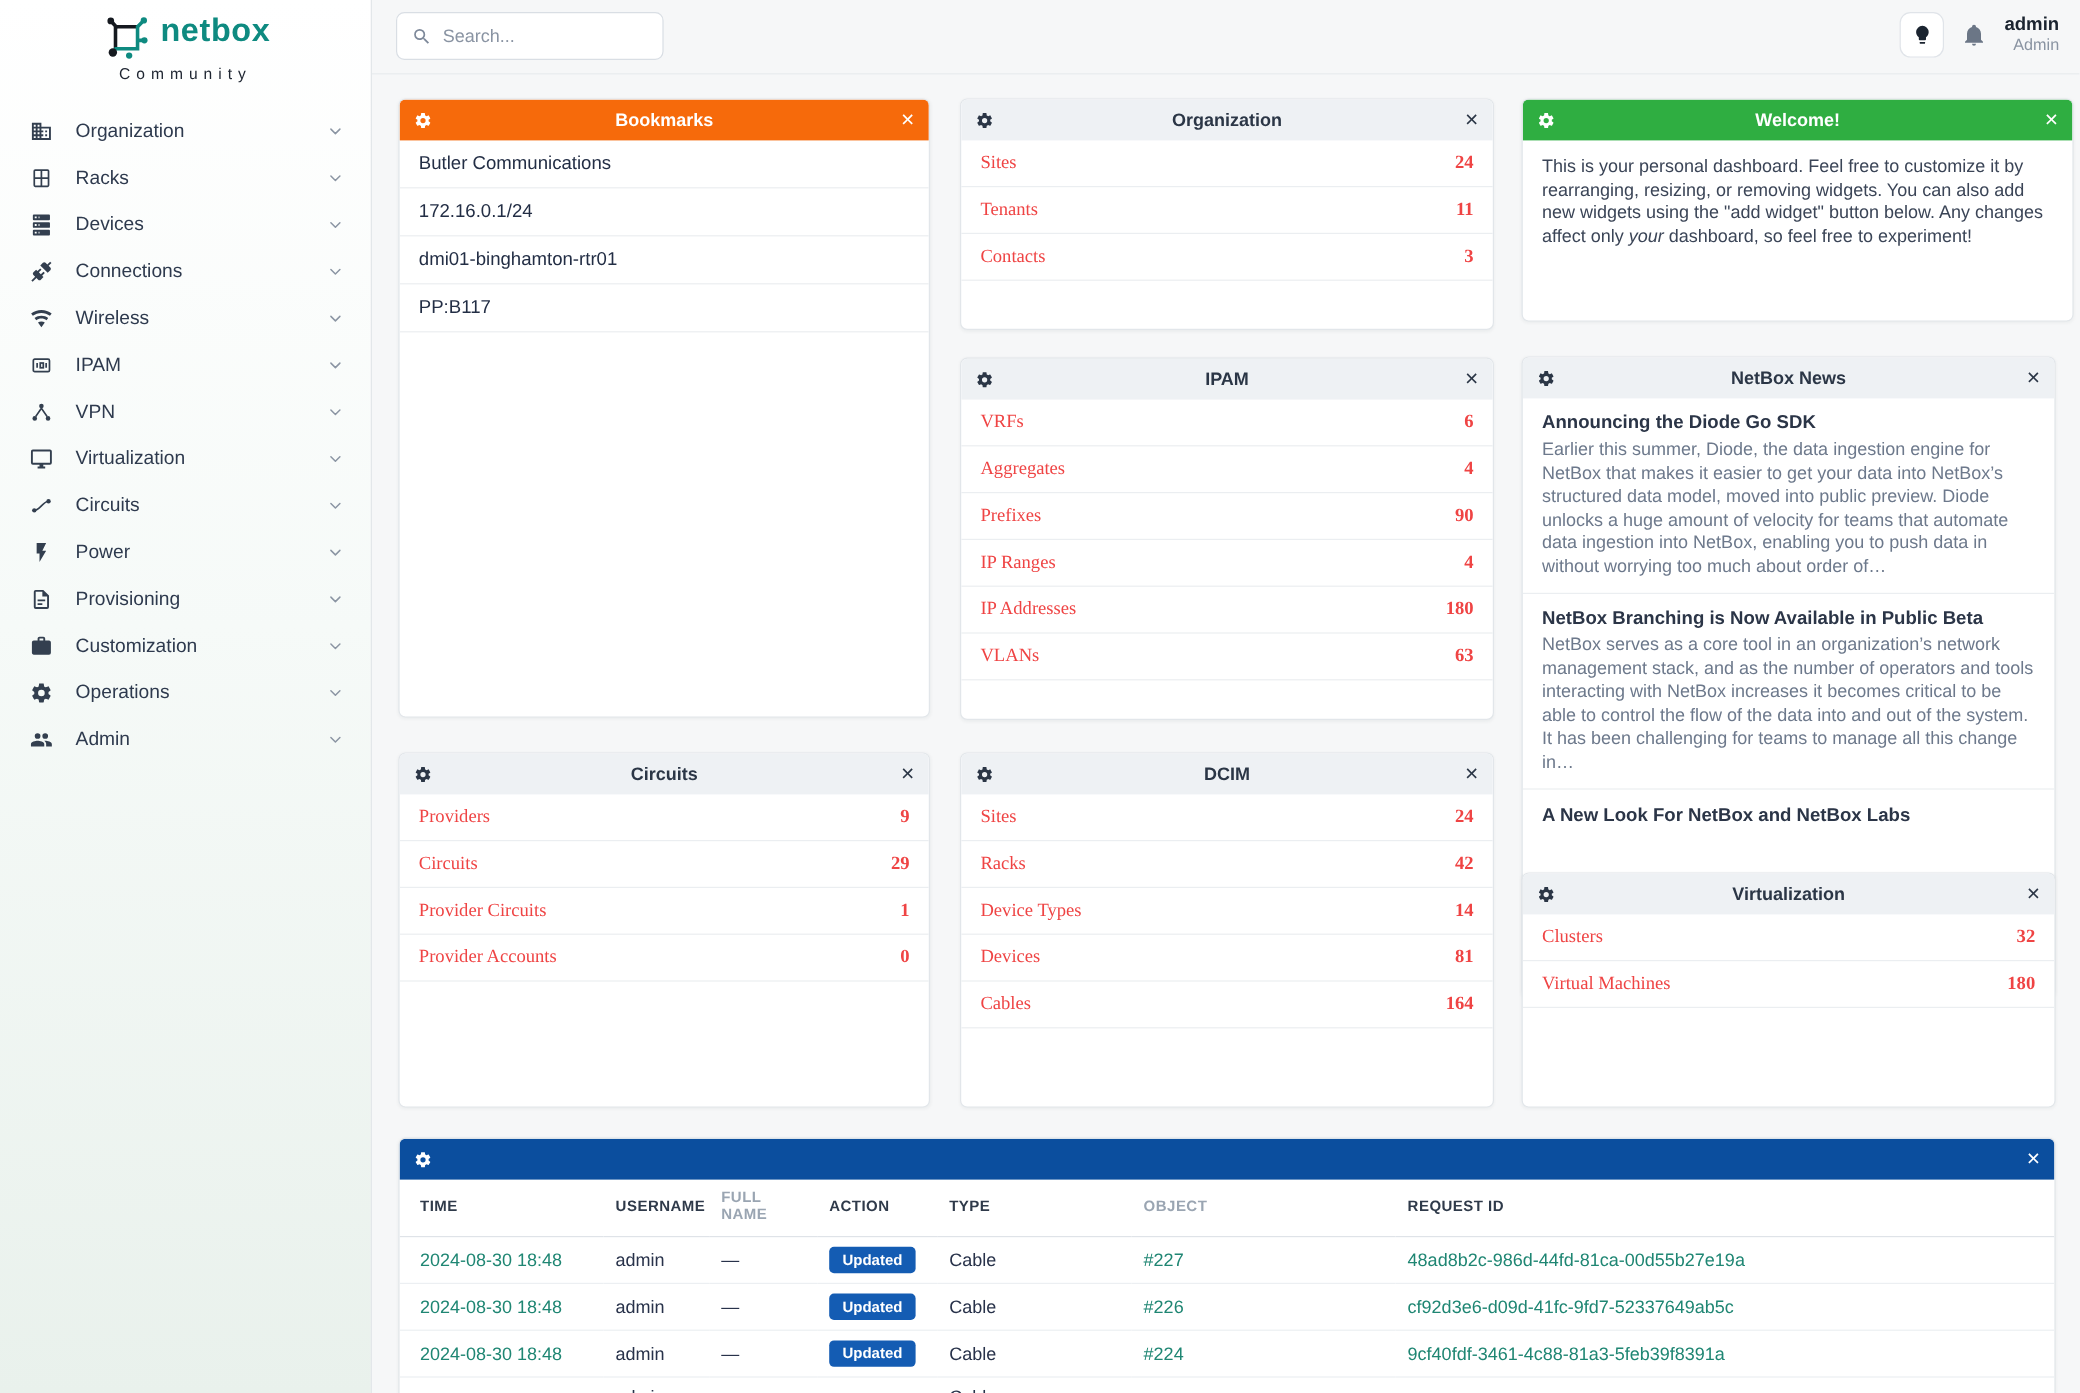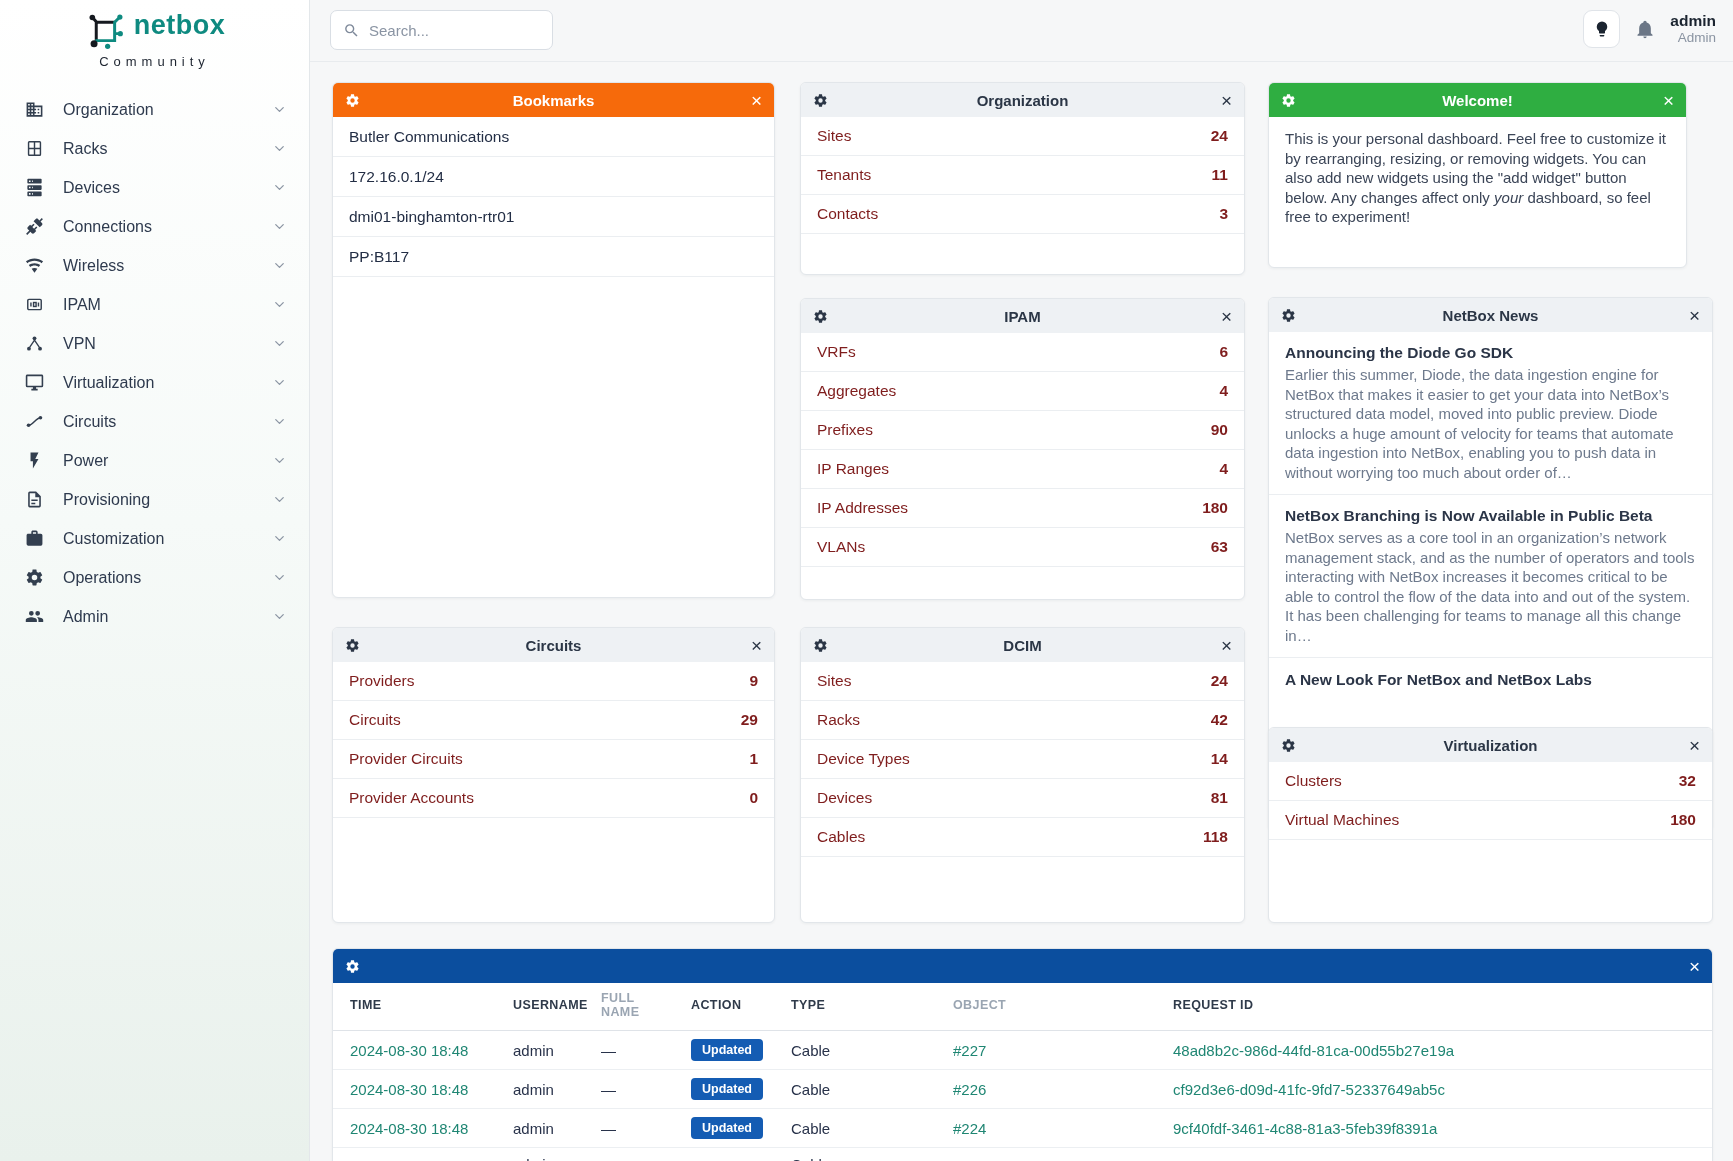--- a/index.html
+++ b/index.html
@@ -74,21 +74,21 @@
   .hd-close { margin-left:auto; margin-right:12px; font-size:19px; line-height:1; font-family:inherit; }
   .hdr-orange { background:#f66a0b; color:#fff; }
   .hdr-green  { background:#2fae41; color:#fff; }
   .hdr-blue   { background:#0b4e9e; color:#fff; }
   
   .srow {
     display:flex; justify-content:space-between; align-items:center;
     height:39px; padding:0 16px; border-bottom:1px solid #ebeef1;
     font-size:15.5px;
   }
-  .srow a { text-decoration:none; color:#7f1d1d; cursor:pointer; }
+  .srow a { text-decoration:none; color:#ef4444; cursor:pointer;font-family:Liberation Serif, serif; }
   .srow .sval { font-weight:600; }
   .bkrow { height:40px; display:flex; align-items:center; padding:0 16px; border-bottom:1px solid #ebeef1; }
   .bkrow a { text-decoration:none; color:#232e45; font-size:15.5px; cursor:pointer; }
   
   .welcome-body { padding:12px 16px; font-size:15px; line-height:19.5px; color:#3b4557; }
   
   .news-item { padding:12px 16px; border-bottom:1px solid #ebeef1; }
   .news-item:last-child { border-bottom:none; }
   .news-headline { font-size:15.5px; font-weight:700; color:#2b3547; margin-bottom:3px; cursor:pointer; }
   .news-body { font-size:15px; line-height:19.5px; color:#6d798c; }
@@ -105,21 +105,21 @@
   .cl-table th:first-child, .cl-table td:first-child { padding-left:17px; }
   .cl-link { color:#1f8673; text-decoration:none; cursor:pointer; }
   .badge {
     background:#145cb3; color:#fff; font-size:12.5px; font-weight:700;
     padding:4px 11px; border-radius:4px; display:inline-block;
   }
   .c-time{width:170px}.c-user{width:88px}.c-full{width:90px}.c-act{width:100px}.c-type{width:162px}.c-obj{width:220px}
   
   #w-bookmarks   { left:332px;  top:82px;  width:443px;  height:516px; }
   #w-organization{ left:800px;  top:82px;  width:445px;  height:193px; }
-  #w-welcome     { left:1268px; top:82px;  width:419px;  height:186px; }
+  #w-welcome     { left:1268px; top:82px;  width:460px;  height:186px; }
   #w-ipam        { left:800px;  top:298px; width:445px;  height:302px; }
   #w-news        { left:1268px; top:297px; width:445px;  height:534px; }
   #w-circuits    { left:332px;  top:627px; width:443px;  height:296px; }
   #w-dcim        { left:800px;  top:627px; width:445px;  height:296px; }
   #w-virt        { left:1268px; top:727px; width:445px;  height:196px; }
   #w-changelog   { left:332px;  top:948px; width:1381px; height:250px; }
   .hidden-defs { position:absolute; width:0; height:0; overflow:hidden; }
 </style>
 </head>
 <body>
@@ -565,21 +565,21 @@
   <div class="srow">
       <a>Device Types</a>
       <a class="sval">14</a>
     </div>
   <div class="srow">
       <a>Devices</a>
       <a class="sval">81</a>
     </div>
   <div class="srow">
       <a>Cables</a>
-      <a class="sval">118</a>
+      <a class="sval">164</a>
     </div>
 </section>
 
 <section class="card" id="w-virt">
   <div class="card-hd">
     <span class="hd-title">Virtualization</span>
     <button class="hd-gear">
         <svg>
           <use href="#i-gear"></use>
         </svg>

